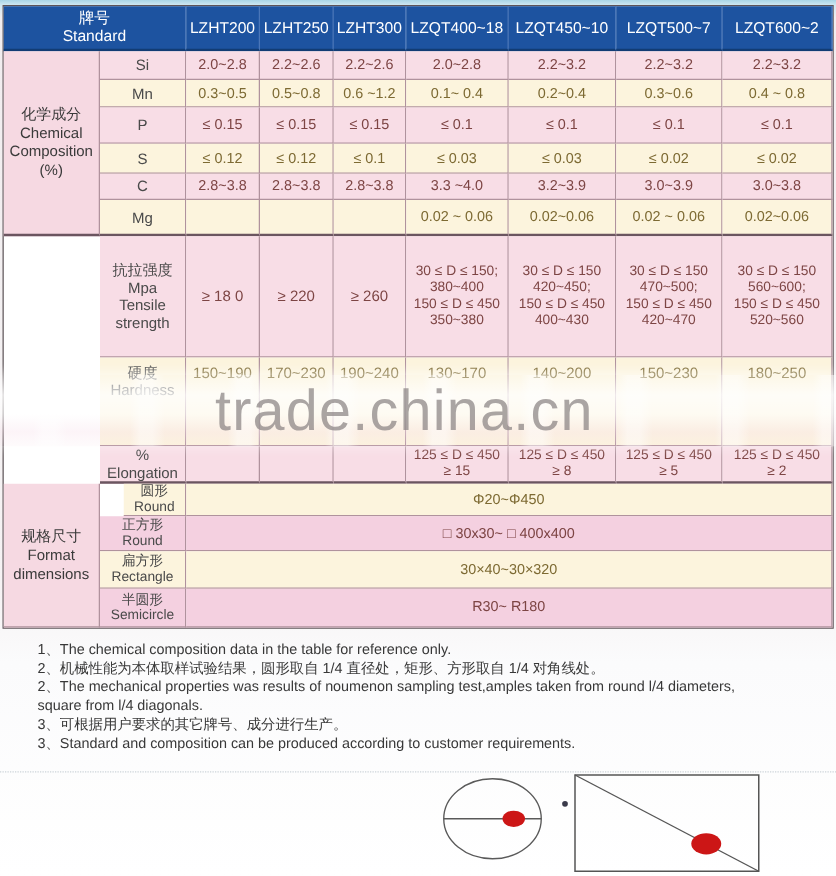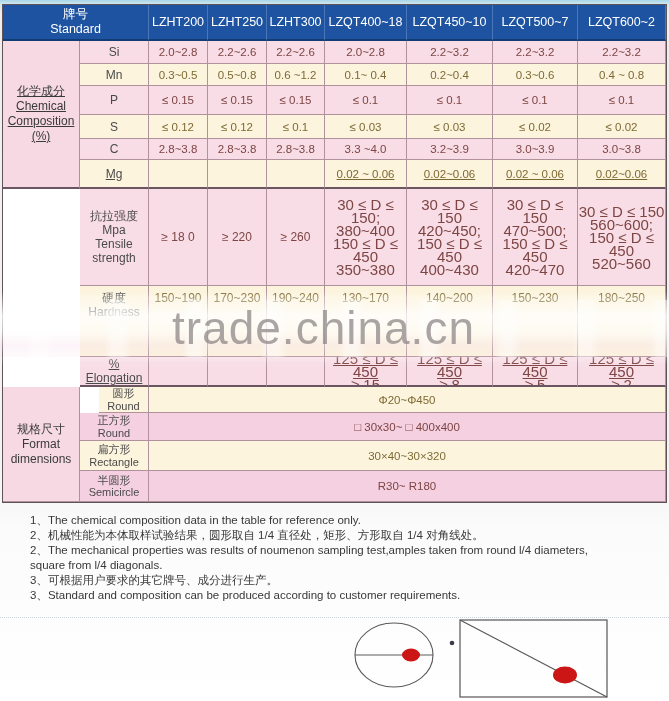--- a/index.html
+++ b/index.html
@@ -39,25 +39,25 @@
   .corner{font-weight:400;font-size:12.5px;}
   .seclbl{font-size:12px;line-height:15px;color:#3a3a3a;}
   .bg-lbl{background:#f6d9e2;}
   .bg-pink{background:#f8dde6;}
   .bg-cream{background:#fcf4dd;}
   .bg-pinkdark{background:#f4d0e0;}
   .ellbl{font-size:12px;color:#4a4a4a;line-height:14px;}
   .fmt{font-size:11px;line-height:12.5px;}
   .val{font-size:11.5px;line-height:14px;}
   .val.big{font-size:12px;}
-  .val.small{font-size:15px;line-height:13px;}
+  .val.small{font-size:11px;line-height:13px;}
   .tx-maroon{color:#7d4544;}
   .tx-olive{color:#7d6a33;}
   .top{justify-content:flex-start;padding-top:5px;}
-  .secb{border-bottom:2px solid #6b5560;text-decoration:underline;}
+  .secb{border-bottom:2px solid #6b5560;}
   
   .watermark{
     position:absolute;left:0;top:300px;width:669px;height:57px;z-index:3;
     background:
       repeating-linear-gradient(90deg,rgba(255,255,255,0) 0 26px,rgba(255,255,255,0.45) 34px 44px,rgba(255,255,255,0) 54px 78px),
       linear-gradient(180deg,rgba(255,255,255,0.30) 0%,rgba(255,255,255,0.78) 28%,rgba(255,255,255,0.62) 55%,rgba(248,226,236,0.38) 80%,rgba(248,222,232,0.12) 100%);
     box-shadow:0 -4px 7px rgba(255,255,255,0.45),0 4px 7px rgba(255,255,255,0.30);
   }
   .watermark-text{
     position:absolute;left:172px;top:1px;

